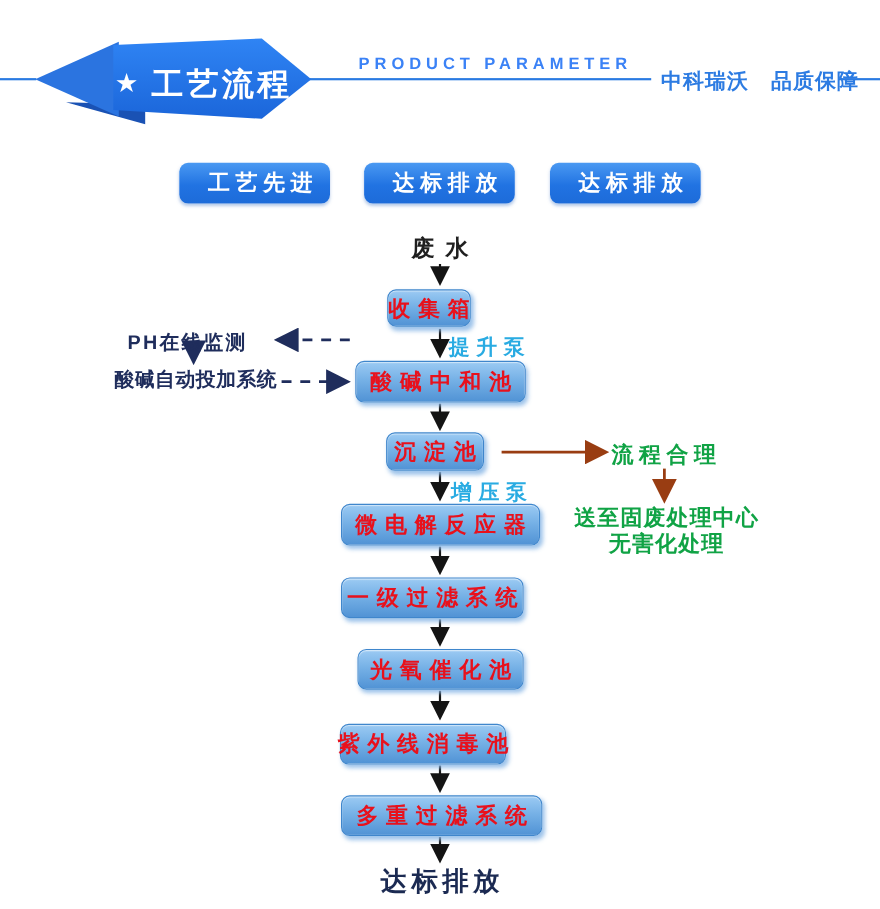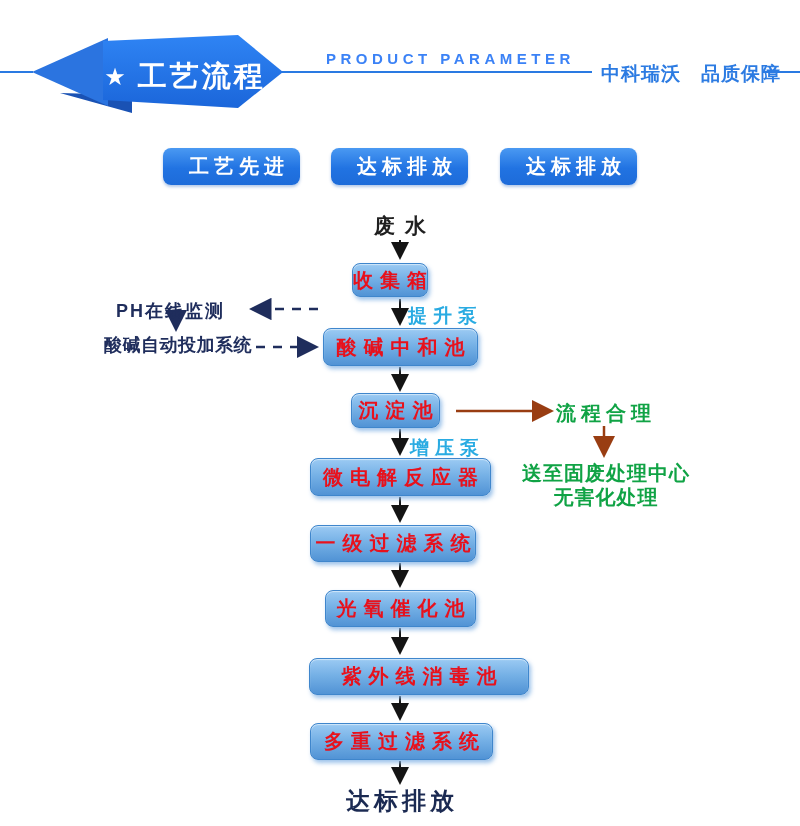--- a/index.html
+++ b/index.html
@@ -61,21 +61,21 @@
     letter-spacing:6px;white-space:nowrap;z-index:2;
   }
   .note-label{
     position:absolute;color:#1f2d5c;font-size:18px;font-weight:bold;
     white-space:nowrap;z-index:2;
   }
   .green{color:#10a345;font-weight:bold;position:absolute;z-index:2;white-space:nowrap;}
   .sludge{left:556px;top:400px;font-size:20px;letter-spacing:5px;}
   .branch-note{
     left:515px;top:461px;width:182px;text-align:center;
-    font-size:20px;line-height:24px;letter-spacing:1px;
+    font-size:20px;line-height:24px;letter-spacing:1px;font-family:Liberation Mono, monospace;
   }
   .end-label{
     position:absolute;left:330px;top:785px;width:140px;text-align:center;
     color:#1b2a52;font-size:24px;font-weight:bold;letter-spacing:4px;
     padding-left:4px;box-sizing:border-box;z-index:2;
   }
 </style>
 </head>
 <body>
 
@@ -140,21 +140,21 @@
   </svg>
 
   <div class="src-label">废水</div>
 
   <div class="flow-box" style="left:352px;top:263px;width:76px;height:34px">收集箱</div>
   <div class="flow-box" style="left:323px;top:328px;width:155px;height:38px">酸碱中和池</div>
   <div class="flow-box" style="left:351px;top:393px;width:89px;height:35px">沉淀池</div>
   <div class="flow-box" style="left:310px;top:458px;width:181px;height:38px">微电解反应器</div>
   <div class="flow-box" style="left:310px;top:525px;width:166px;height:37px">一级过滤系统</div>
   <div class="flow-box" style="left:325px;top:590px;width:151px;height:37px">光氧催化池</div>
-  <div class="flow-box" style="left:309px;top:658px;width:220px;height:37px">紫外线消毒池</div>
+  <div class="flow-box" style="left:309px;top:658px;width:151px;height:37px">紫外线消毒池</div>
   <div class="flow-box" style="left:310px;top:723px;width:183px;height:37px">多重过滤系统</div>
 
   <div class="pump-label" style="left:408px;top:303px">提升泵</div>
   <div class="pump-label" style="left:410px;top:435px">增压泵</div>
 
   <div class="note-label" style="left:116px;top:299px;letter-spacing:2px">PH在线监测</div>
   <div class="note-label" style="left:104px;top:333px;letter-spacing:0.5px">酸碱自动投加系统</div>
 
   <div class="green sludge">流程合理</div>
   <div class="green branch-note">

